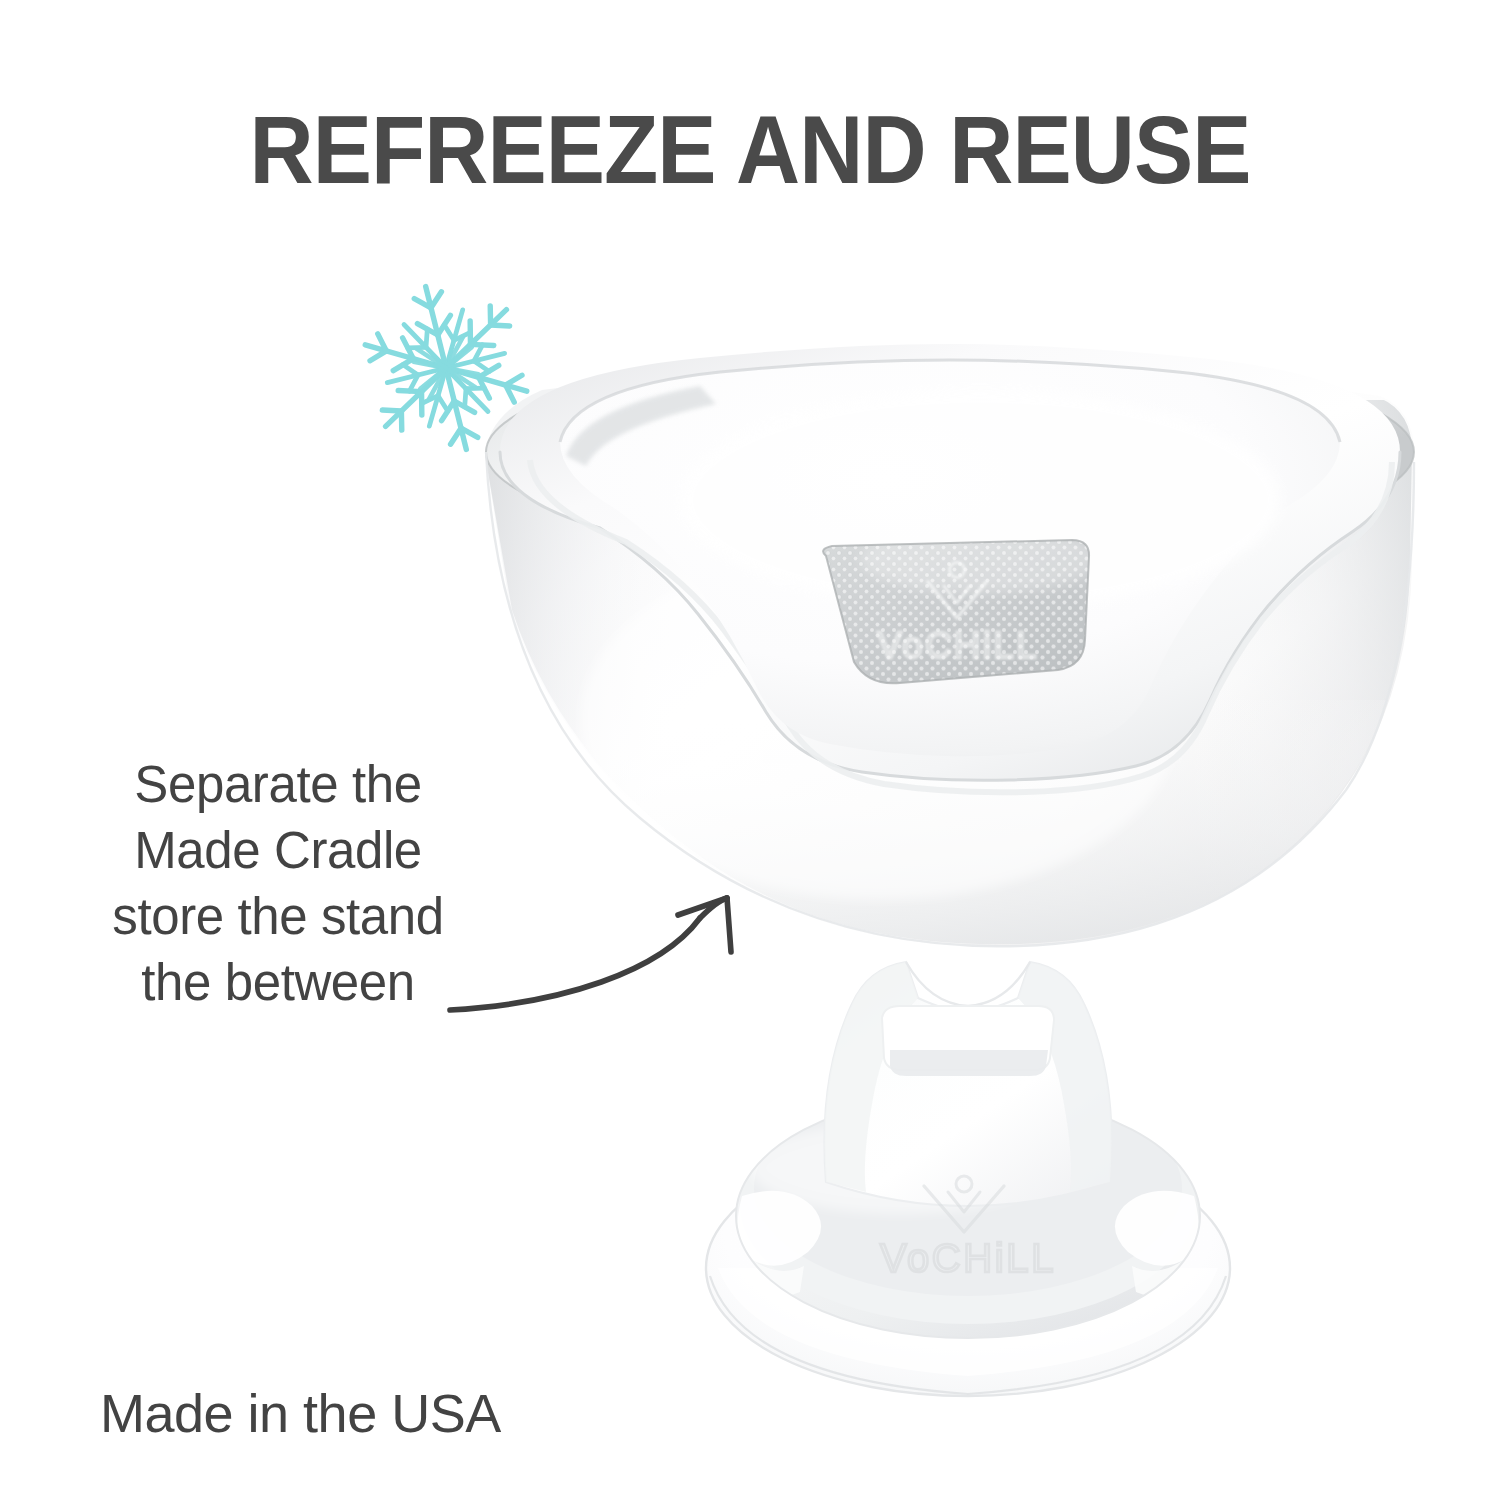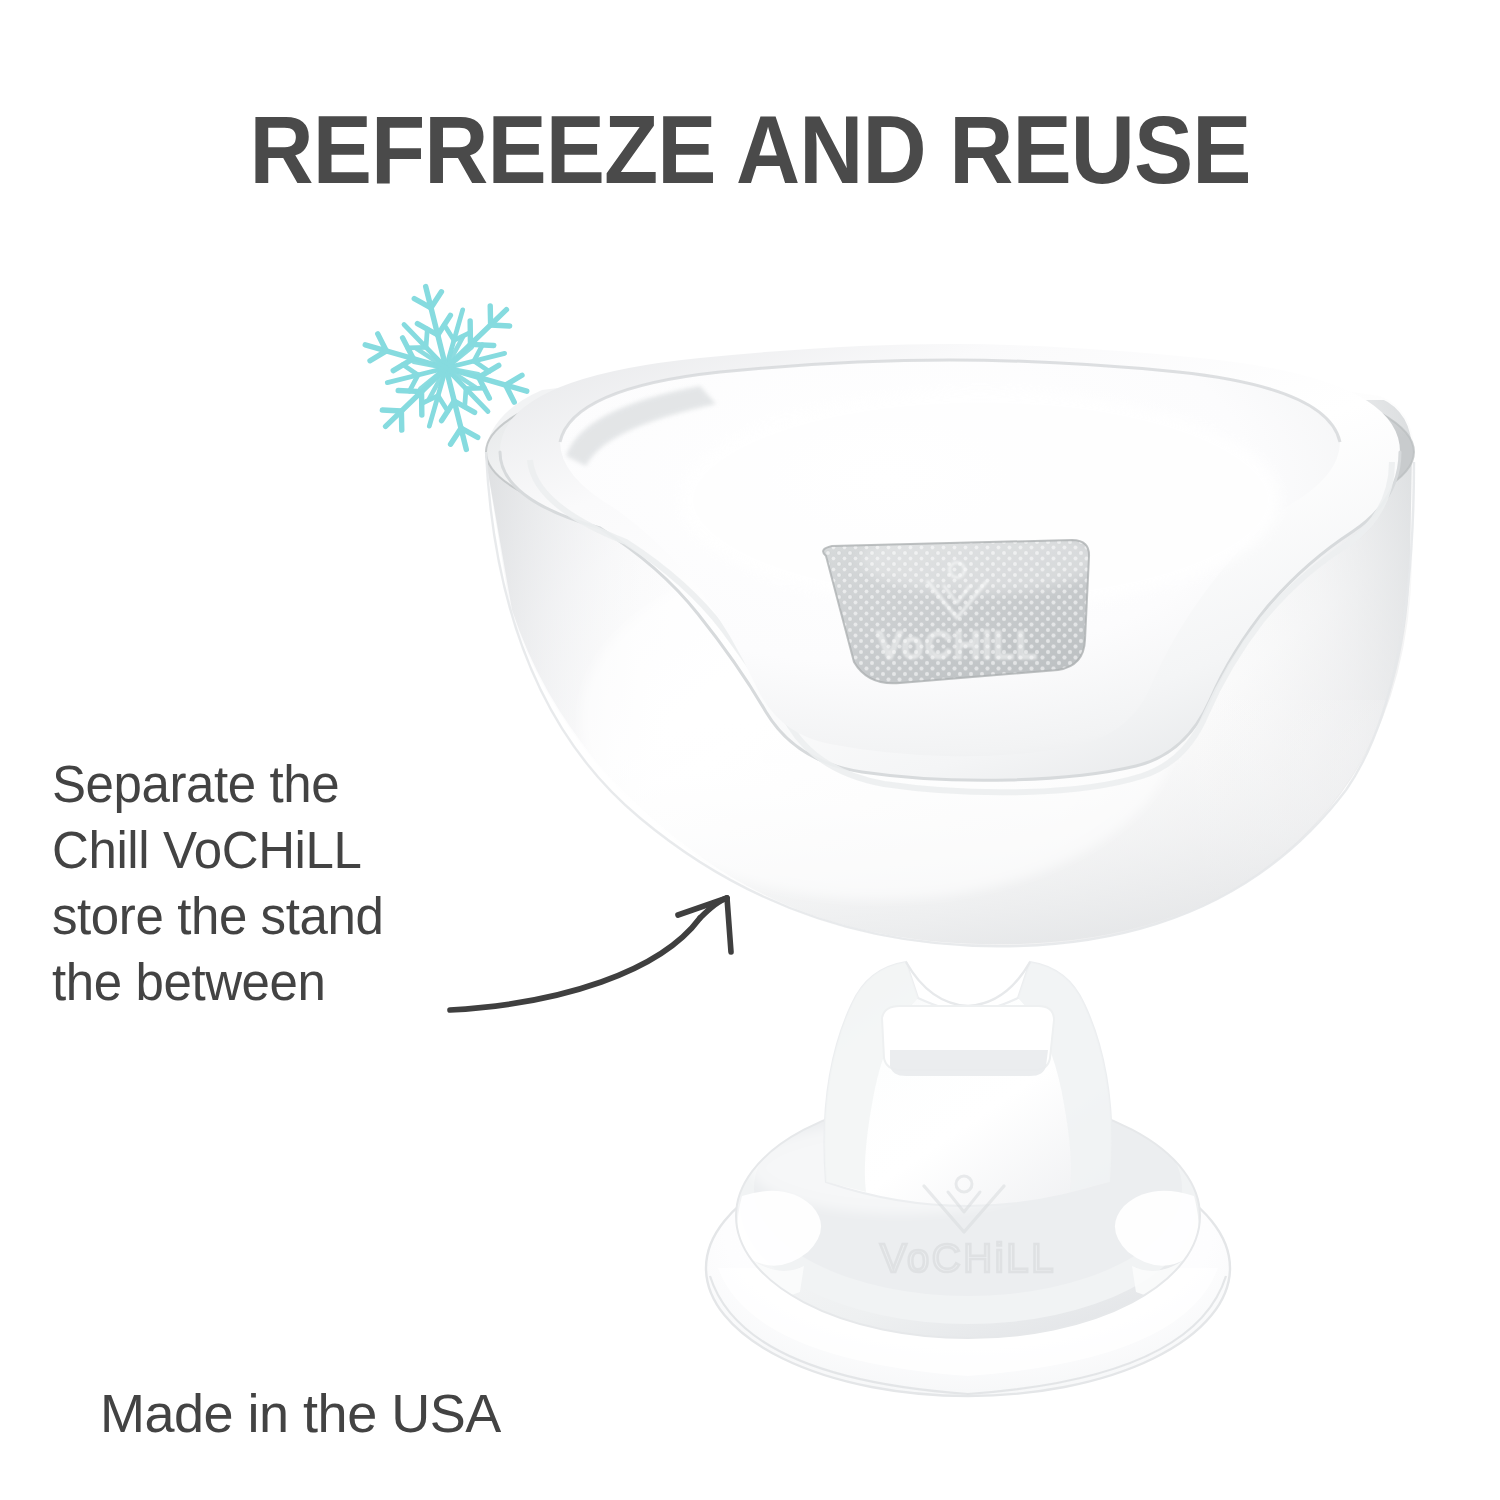--- a/index.html
+++ b/index.html
@@ -32,20 +32,21 @@
     transform:scaleX(0.915);
     transform-origin:50% 50%;
     white-space:nowrap;
   }
 
   
   #callout-text {
     position:absolute;
     left:52px; top:752px;
     width:452px;
+    text-align:center;
     font-family:"Liberation Sans", sans-serif;
     font-weight:400;
     font-size:51px;
     line-height:66px;
     color:#434343;
     letter-spacing:-0.4px;
   }
   #callout-text .ln { display:block; white-space:nowrap; }
 
   #made-in-usa {
@@ -368,21 +369,21 @@
 
       <path d="M486,452 Q498,700 640,818 Q800,952 1018,946
                Q1232,940 1346,790 Q1414,692 1414,462" fill="none" stroke="#e6e8ea" stroke-width="2.4" opacity="0.9"></path>
     </g>
   </svg>
 
   <h1 id="headline">REFREEZE AND REUSE</h1>
 
   <div id="callout-text">
     <span class="ln">Separate the</span>
-    <span class="ln">Chill VoCHiLL</span>
+    <span class="ln">Made Cradle</span>
     <span class="ln">store the stand</span>
     <span class="ln">the between</span>
   </div>
 
   <div id="made-in-usa">Made in the USA</div>
 
   <svg class="svglayer" viewBox="0 0 1500 1500" aria-hidden="true">
 
     <g transform="translate(446,368) rotate(-14)" fill="none" stroke="#86dbdf" stroke-width="5.4" stroke-linecap="round" stroke-linejoin="round">
 

